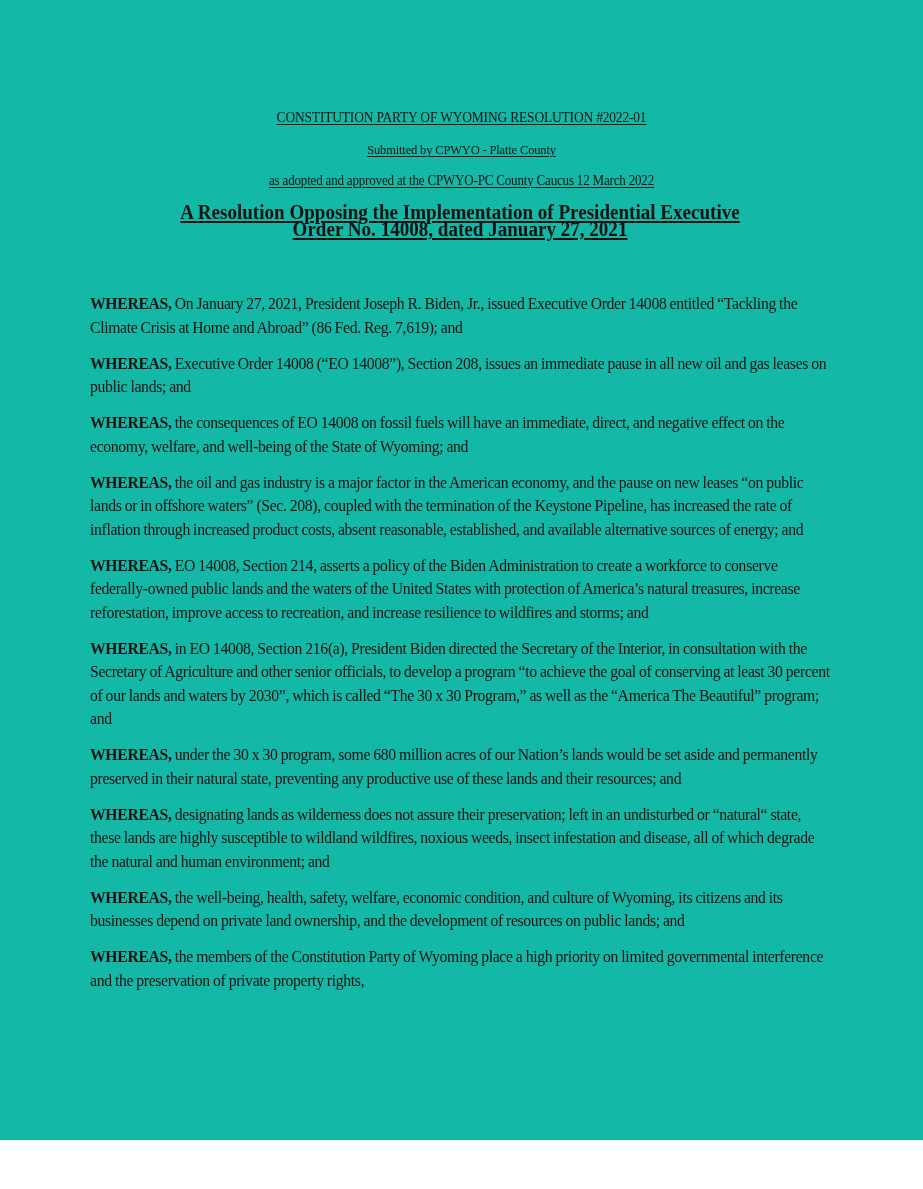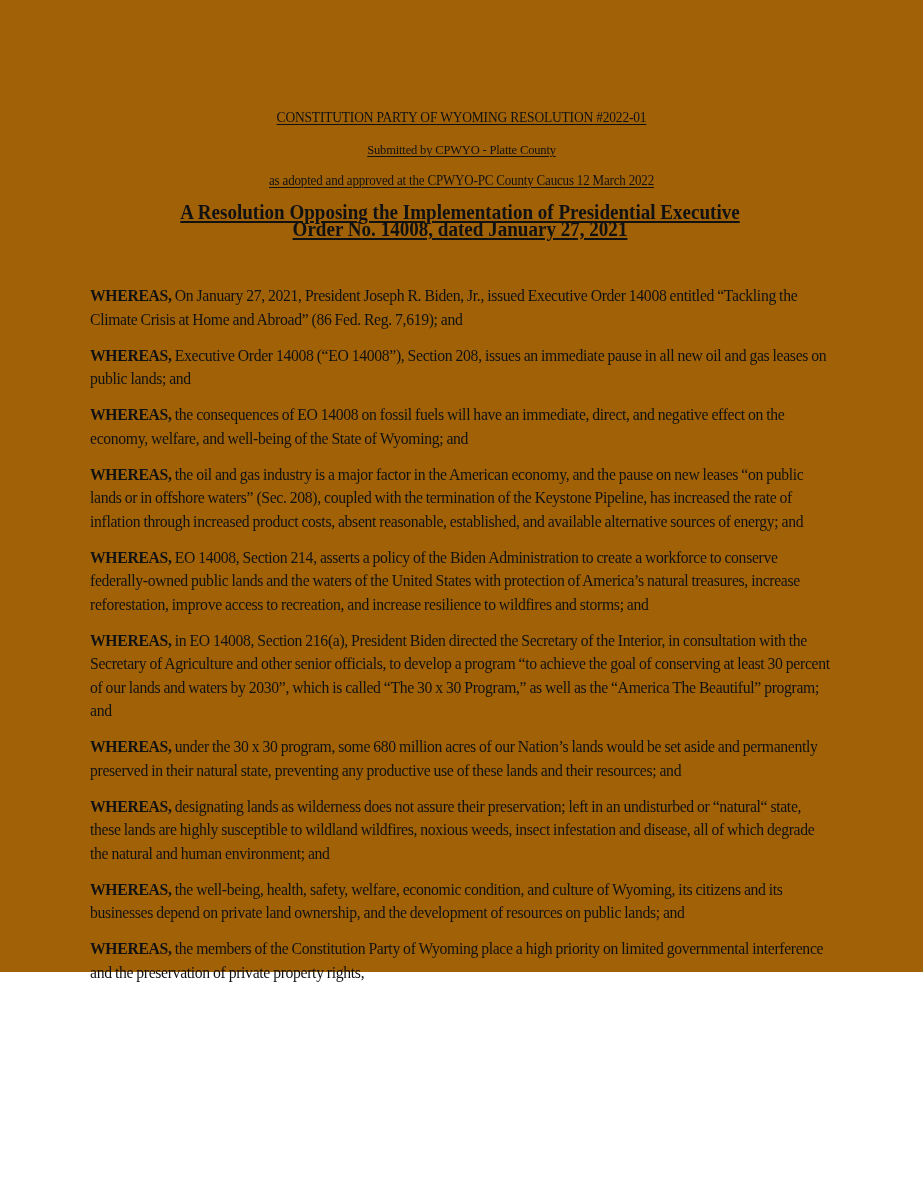--- a/index.html
+++ b/index.html
@@ -11,22 +11,22 @@
       width: 923px;
       height: 1189px;
       position: relative;
       overflow: hidden;
       font-family: "Liberation Serif", "DejaVu Serif", serif;
       color: #111111;
     }
     .page {
       position: absolute;
       left: 0; top: 0;
-      width: 923px; height: 972px;
-      background: #a16207;
+      width: 923px; height: 1140px;
+      background: #14b8a6;
     }
     .hdr {
       position: absolute;
       left: 0;
       width: 923px;
       text-align: center;
       text-decoration: underline;
       text-underline-offset: 2px;
       text-decoration-thickness: 1px;
       letter-spacing: -0.2px;
@@ -46,21 +46,21 @@
       text-decoration: underline;
       text-decoration-thickness: 2px;
       text-underline-offset: 2px;
       transform: scaleX(0.93);
       transform-origin: center;
     }
     .title span { display: block; }
     .body {
       position: absolute;
       left: 90px;
-      top: 284px;
+      top: 292px;
       width: 740px;
     }
     .para {
       font-size: 16.3px;
       line-height: 23.5px;
       margin: 0 0 12.5px 0;
       letter-spacing: -0.35px;
       word-spacing: -0.4px;
       transform: scaleX(0.965);
       transform-origin: left top;

